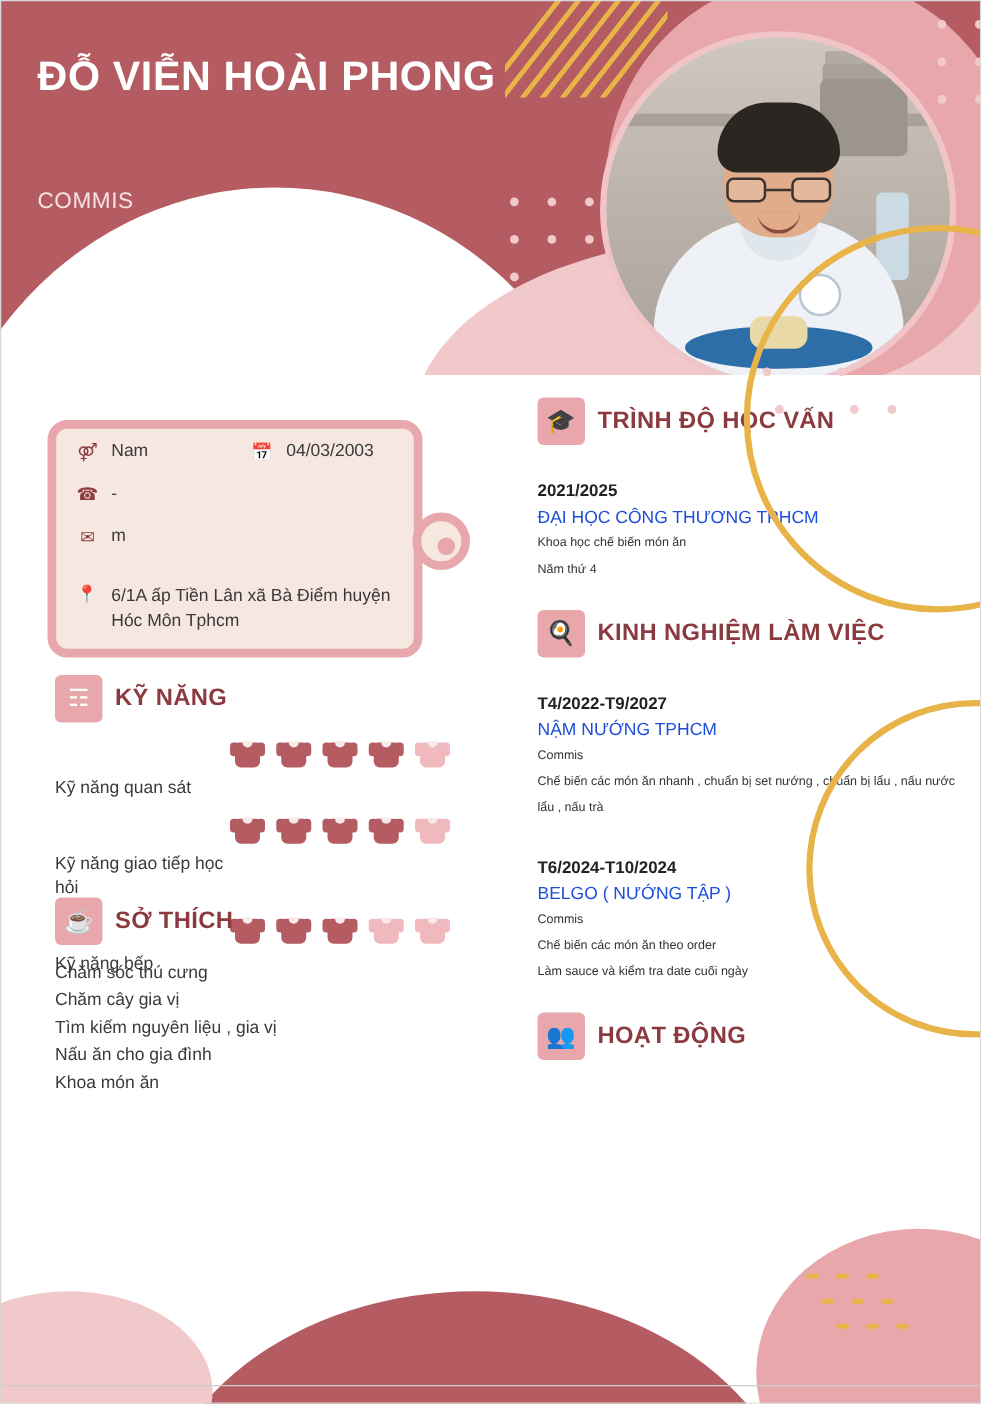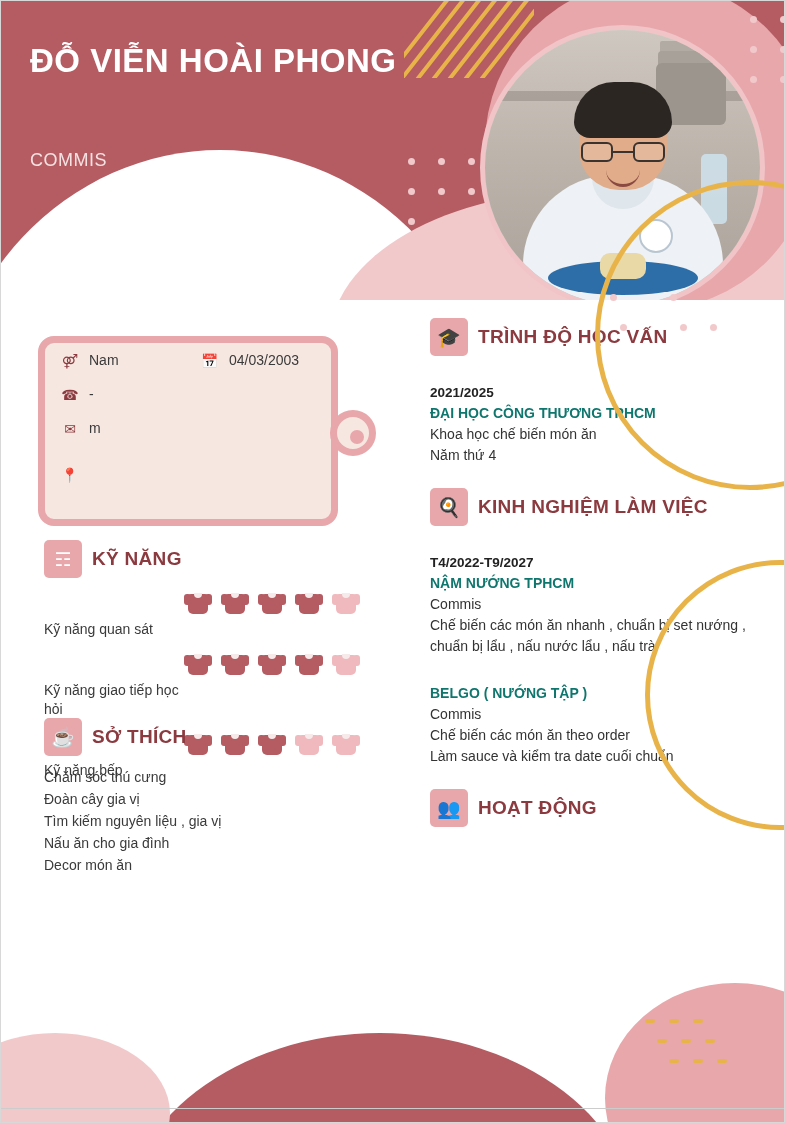--- a/index.html
+++ b/index.html
@@ -431,26 +431,26 @@
   .rblock { margin-bottom: 22px; }
   .entry { margin-bottom: 14px; margin-top: 26px; }
   .entry .date {
     font-size: 13.5px;
     font-weight: bold;
     color: #222;
     line-height: 21px;
   }
   .entry .org {
     font-size: 14px;
-    font-weight: bold;
-    color: #0f766e;
+    font-weight: normal;
+    color: #1d4ed8;
     line-height: 21px;
   }
   .entry .line {
-    font-size: 14px;
+    font-size: 10px;
     color: #333;
     line-height: 21px;
   }
 
   
   .f-blob1 {
     position: absolute;
     left: -60px;
     bottom: -70px;
     width: 230px;
@@ -615,20 +615,21 @@
   <div class="board-row r3">
     <span class="ic">☎</span>
     <span class="txt">-</span>
   </div>
   <div class="board-row r4">
     <span class="ic">✉</span>
     <span class="txt">m</span>
   </div>
   <div class="board-row r5">
     <span class="ic">📍</span>
+    <span class="txt">6/1A ấp Tiền Lân xã Bà Điểm huyện Hóc Môn Tphcm</span>
   </div>
 
   <div class="skills-wrap">
     <div class="sec">
       <span class="sec-ic">
         <span class="bg"></span>
           <span class="fg">☶</span>
       </span>
       <span class="sec-title">KỸ NĂNG</span>
     </div>
@@ -745,24 +746,24 @@
   <div class="hobby-wrap">
     <div class="sec">
       <span class="sec-ic">
         <span class="bg"></span>
           <span class="fg">☕</span>
       </span>
       <span class="sec-title">SỞ THÍCH</span>
     </div>
     <div class="hobby-list">
       <div>Chăm sóc thú cưng</div>
-      <div>Đoàn cây gia vị</div>
+      <div>Chăm cây gia vị</div>
       <div>Tìm kiếm nguyên liệu , gia vị</div>
       <div>Nấu ăn cho gia đình</div>
-      <div>Decor món ăn</div>
+      <div>Khoa món ăn</div>
     </div>
   </div>
 
   <div class="col-right">
 
     <div class="rblock">
       <div class="sec">
         <span class="sec-ic">
           <span class="bg"></span>
             <span class="fg">🎓</span>
@@ -785,24 +786,25 @@
         </span>
         <span class="sec-title">KINH NGHIỆM LÀM VIỆC</span>
       </div>
       <div class="entry">
         <div class="date">T4/2022-T9/2027</div>
         <div class="org">NẬM NƯỚNG TPHCM</div>
         <div class="line">Commis</div>
         <div class="line">Chế biến các món ăn nhanh , chuẩn bị set nướng , chuẩn bị lẩu , nấu nước lẩu , nấu trà</div>
       </div>
       <div class="entry">
+        <div class="date">T6/2024-T10/2024</div>
         <div class="org">BELGO ( NƯỚNG TẬP )</div>
         <div class="line">Commis</div>
         <div class="line">Chế biến các món ăn theo order</div>
-        <div class="line">Làm sauce và kiểm tra date cuối chuẩn</div>
+        <div class="line">Làm sauce và kiểm tra date cuối ngày</div>
       </div>
     </div>
 
     <div class="rblock">
       <div class="sec">
         <span class="sec-ic">
           <span class="bg"></span>
             <span class="fg">👥</span>
         </span>
         <span class="sec-title">HOẠT ĐỘNG</span>

